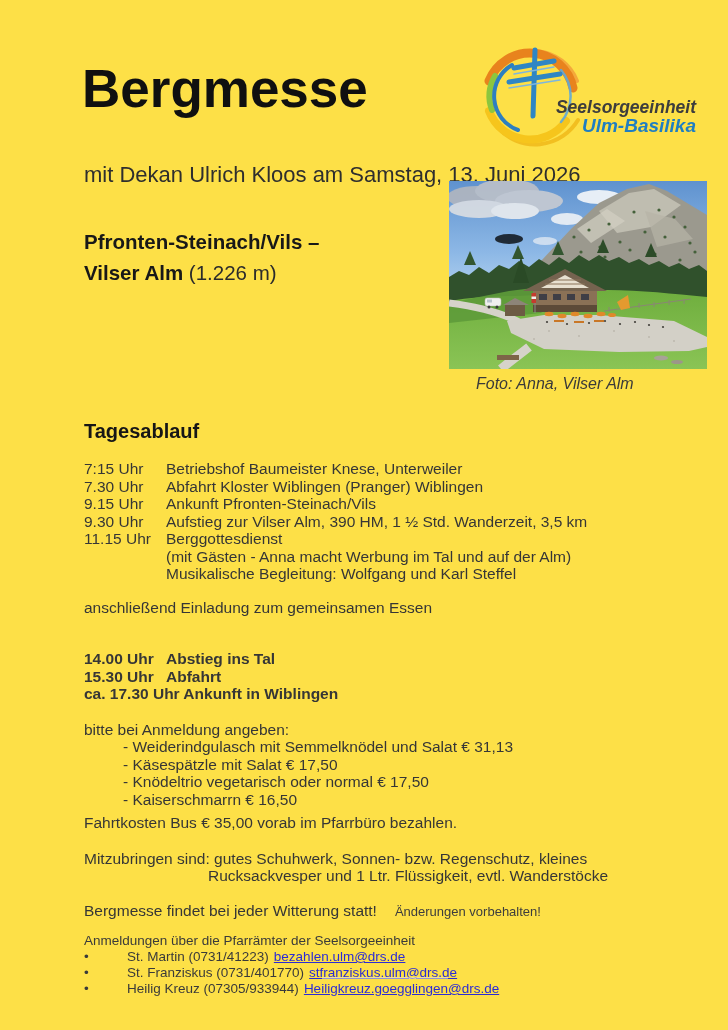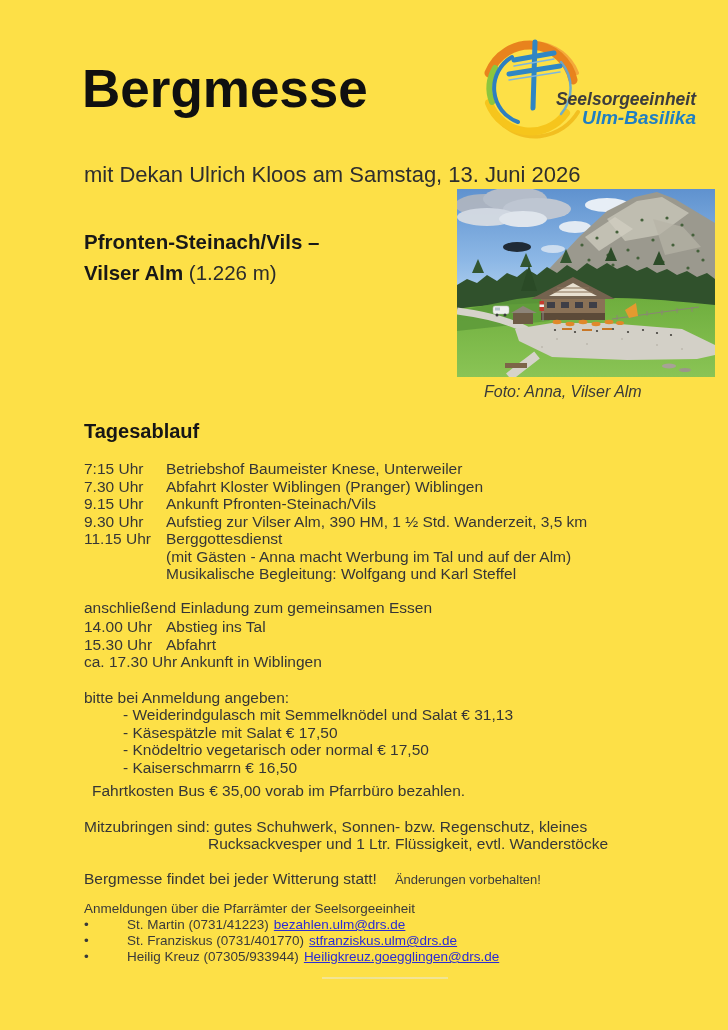--- a/index.html
+++ b/index.html
@@ -1,42 +1,42 @@
 <!DOCTYPE html>
 <html lang="de"><head>
 <meta charset="utf-8">
 <style>
   html,body{margin:0;padding:0;}
   body{background:#fff;font-family:"Liberation Sans","DejaVu Sans",sans-serif;color:#3b3b3b;}
   .page{position:relative;width:728px;height:1030px;background:#fde047;overflow:hidden;}
 
   .title{position:absolute;left:82px;top:22px;font-size:53px;font-weight:bold;color:#101010;letter-spacing:0;}
 
-  .logo{position:absolute;left:478px;top:32px;width:218px;height:114px;}
+  .logo{position:absolute;left:478px;top:40px;width:218px;height:114px;}
   .logo svg{position:absolute;left:0;top:0;}
   .logo-text{position:absolute;right:0;top:58px;width:165px;text-align:right;line-height:1.05;}
   .logo-line1{display:block;font-size:17.5px;font-style:italic;font-weight:600;color:#3d3d3d;}
   .logo-line2{display:block;font-size:19px;font-style:italic;font-weight:700;color:#1f7ec2;}
 
   .subtitle{position:absolute;left:84px;top:140px;font-size:22px;color:#2e2e2e;}
 
   .destination{position:absolute;left:84px;top:209px;font-size:20.5px;font-weight:bold;color:#181818;line-height:31px;}
   .destination .light{font-weight:normal;color:#2b2b2b;}
 
-  figure.photo{position:absolute;left:405px;top:181px;width:260px;margin:8px;padding-left:44px;}
+  figure.photo{position:absolute;left:405px;top:181px;width:260px;margin:0;padding-left:44px;}
   figure.photo svg{display:block;}
   figcaption{margin-top:6px;padding-left:27px;font-size:16px;font-style:italic;color:#3a3a3a;}
 
   .main{position:absolute;left:84px;top:420px;width:612px;font-size:15.5px;line-height:17.5px;color:#363636;}
   .main h3{margin:0 0 18px 0;font-size:20px;font-weight:bold;color:#161616;line-height:22px;}
   .srow{display:flex;}
   .srow .time{flex:0 0 82px;}
   .srow .desc{flex:1;}
   .meal-note{margin-top:16px;}
-  .afternoon{margin-top:2px;}
+  .afternoon{margin-top:34px;font-weight:bold;}
   .reg-intro{margin-top:18px;}
   .menu{padding-left:39px;}
   .bus{margin-top:6px;}
   .bring{margin-top:18px;}
   .bring .indent{padding-left:124px;}
   .weather{margin-top:17px;}
   .weather .small{font-size:13px;margin-left:18px;color:#3d3d3d;}
   .contacts{margin-top:13px;font-size:13.5px;line-height:16px;color:#3a3a3a;}
   .crow{display:flex;}
   .crow .bullet{flex:0 0 43px;}
@@ -260,21 +260,21 @@
     </div>
 
     <p class="reg-intro" style="margin:18px 0 0 0;">bitte bei Anmeldung angeben:</p>
     <div class="menu">
       <div>- Weiderindgulasch mit Semmelknödel und Salat € 31,13</div>
       <div>- Käsespätzle mit Salat € 17,50</div>
       <div>- Knödeltrio vegetarisch oder normal € 17,50</div>
       <div>- Kaiserschmarrn € 16,50</div>
     </div>
 
-    <p class="bus" style="margin:6px 0 0 8px;">Fahrtkosten Bus € 35,00 vorab im Pfarrbüro bezahlen.</p>
+    <p class="bus" style="margin:6px 0 0 0;">Fahrtkosten Bus € 35,00 vorab im Pfarrbüro bezahlen.</p>
 
     <div class="bring">
       <div>Mitzubringen sind: gutes Schuhwerk, Sonnen- bzw. Regenschutz, kleines</div>
       <div class="indent">Rucksackvesper und 1 Ltr. Flüssigkeit, evtl. Wanderstöcke</div>
     </div>
 
     <div class="weather">
       <span>Bergmesse findet bei jeder Witterung statt!</span><span class="small">Änderungen vorbehalten!</span>
     </div>
 

